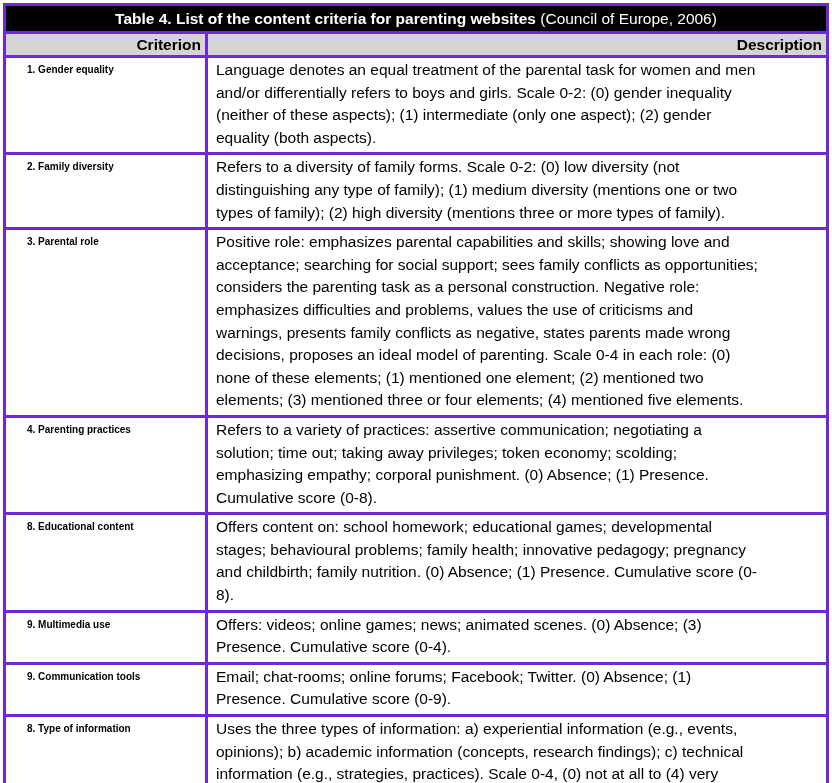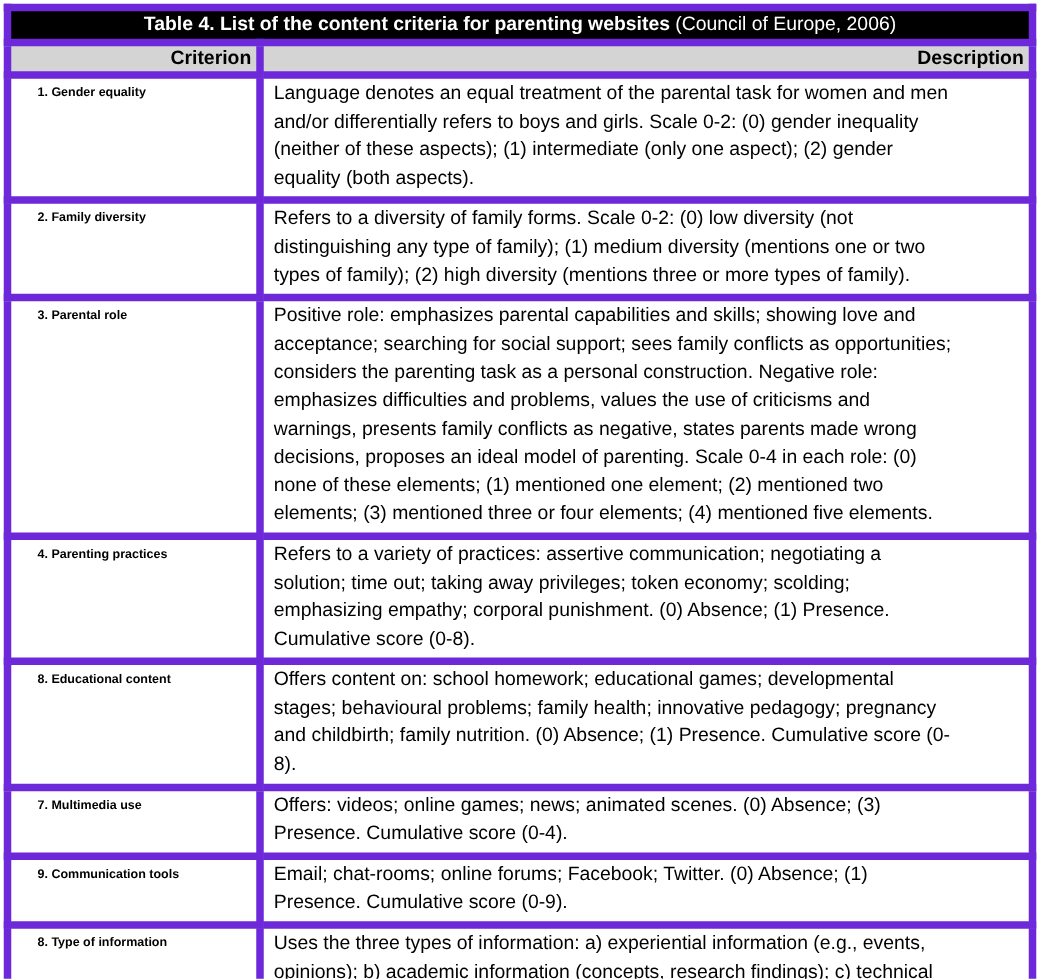--- a/index.html
+++ b/index.html
@@ -17,21 +17,21 @@
     background: #ffffff;
   }
   table.criteria-table {
     border-collapse: collapse;
     width: 826px;
     table-layout: fixed;
     border: 2px solid #000000;
   }
   table.criteria-table td,
   table.criteria-table th {
-    border: 6px solid #6d28d9;
+    border: 3px solid #6d28d9;
     box-sizing: border-box;
   }
   .title-bar {
     background: #000000;
     color: #ffffff;
     text-align: center;
     font-size: 15.5px;
     height: 28px;
     padding: 2px 4px;
     vertical-align: middle;
@@ -113,21 +113,21 @@
 Cumulative score (0-8).</td>
       </tr>
       <tr>
         <td class="criterion-cell">8. Educational content</td>
         <td class="description-cell">Offers content on: school homework; educational games; developmental
 stages; behavioural problems; family health; innovative pedagogy; pregnancy
 and childbirth; family nutrition. (0) Absence; (1) Presence. Cumulative score (0-
 8).</td>
       </tr>
       <tr>
-        <td class="criterion-cell">7. Multimedia use</td>
+        <td class="criterion-cell">9. Multimedia use</td>
         <td class="description-cell">Offers: videos; online games; news; animated scenes. (0) Absence; (3)
 Presence. Cumulative score (0-4).</td>
       </tr>
       <tr>
         <td class="criterion-cell">9. Communication tools</td>
         <td class="description-cell">Email; chat-rooms; online forums; Facebook; Twitter. (0) Absence; (1)
 Presence. Cumulative score (0-9).</td>
       </tr>
       <tr>
         <td class="criterion-cell">8. Type of information</td>

